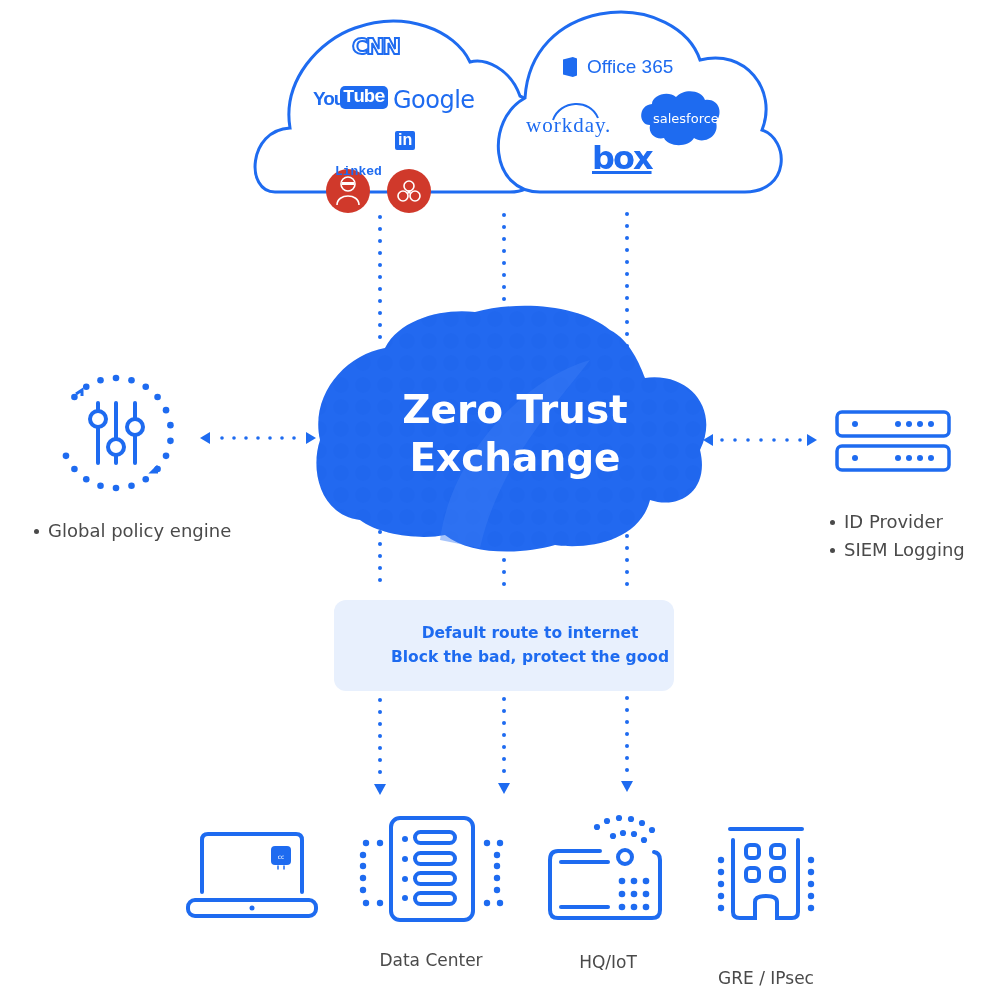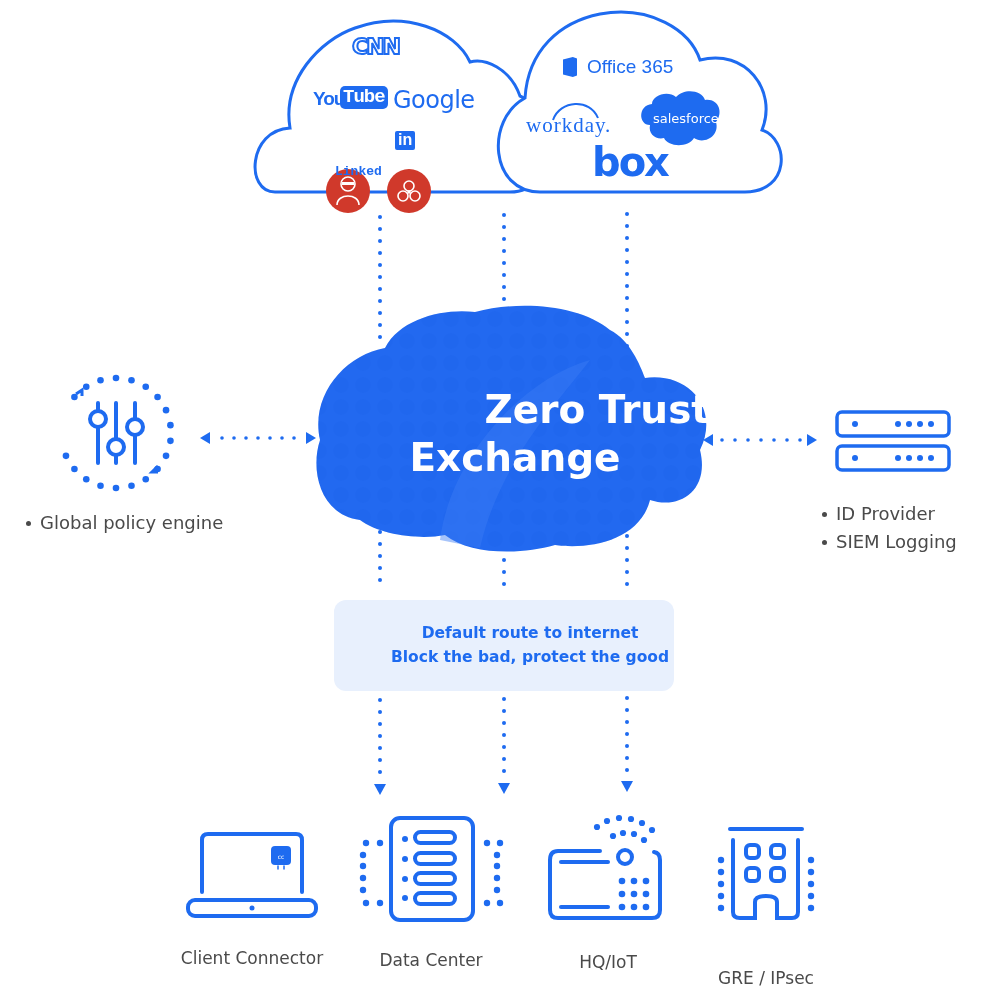--- a/index.html
+++ b/index.html
@@ -9,28 +9,28 @@
   .logo { position: absolute; color: #1e6bf0; font-family: "DejaVu Sans", sans-serif; font-weight: bold; white-space: nowrap; line-height: 1; }
   .cnn { left: 352px; top: 36px; font-size: 22px; letter-spacing: -2px; color: #fff; -webkit-text-stroke: 2px #1e6bf0; font-family: "DejaVu Sans", sans-serif; }
   .yt-you { left: 313px; top: 89px; font-size: 19px; font-family: "Liberation Sans", sans-serif; font-stretch: condensed; letter-spacing: -1px; }
   .yt-tube { left: 340px; top: 86px; font-size: 19px; background: #1e6bf0; color: #fff; padding: 2px 3px; border-radius: 5px; font-family: Liberation Mono, monospace; letter-spacing: -1px; }
   .google { left: 393px; top: 88px; font-size: 24px; font-weight: normal; font-family: "DejaVu Sans", sans-serif; letter-spacing: -0.5px; }
   .linked { left: 335px; top: 133px; font-size: 13px; font-family: Liberation Mono, monospace; margin-top: 32px; }
   .linked-in { left: 395px; top: 131px; font-size: 16px; background: #1e6bf0; color: #fff; padding: 1px 3px 2px; border-radius: 2px; font-family: "Liberation Sans", sans-serif; }
   .office-icon { left: 563px; top: 57px; width: 14px; height: 20px; background: #1e6bf0; clip-path: polygon(0 12%, 70% 0, 100% 8%, 100% 92%, 70% 100%, 0 88%); }
   .office { left: 587px; top: 57px; font-size: 19px; font-weight: normal; font-family: "Liberation Sans", sans-serif; text-align: center; }
   .workday { left: 526px; top: 115px; font-size: 21px; font-weight: normal; letter-spacing: 1px; font-family: Liberation Serif, serif; }
-  .box { left: 592px; top: 142px; font-size: 40px; letter-spacing: -2px; font-family: "DejaVu Sans", sans-serif; }
+  .box { left: 592px; top: 142px; font-size: 32px; letter-spacing: -2px; font-family: "DejaVu Sans", sans-serif; text-decoration: underline; }
   .sf-text { left: 653px; top: 112px; font-size: 13px; color: #fff; font-weight: normal; font-family: "DejaVu Sans", sans-serif; }
 
   .title { position: absolute; left: 320px; width: 390px; text-align: center; color: #fff; font-weight: bold; font-family: "DejaVu Sans", sans-serif; font-size: 39px; line-height: 48px; }
-  .title.l1 { top: 386px; text-align: right; }
+  .title.l1 { top: 386px; }
   .title.l2 { top: 434px; }
 
-  .bullet-list { position: absolute; margin: 0; padding: 0; list-style: none; color: #4a4a4a; font-size: 18px; line-height: 28px; font-family: "DejaVu Sans", sans-serif; }
+  .bullet-list { position: absolute; margin: 8px; padding: 0; list-style: none; color: #4a4a4a; font-size: 18px; line-height: 28px; font-family: "DejaVu Sans", sans-serif; }
   .bullet-list li { position: relative; padding-left: 16px; white-space: nowrap; }
   .bullet-list li::before { content: ""; position: absolute; left: 2px; top: 12px; width: 5px; height: 5px; border-radius: 50%; background: #4a4a4a; }
   .left-list { left: 24px; top: 509px; }
   .right-list { left: 820px; top: 500px; }
 
   .callout { position: absolute; left: 334px; top: 600px; width: 340px; height: 91px; background: #e8f0fd; border-radius: 12px; }
   .callout-text { position: absolute; left: 0; width: 392px; text-align: center; color: #1e6bf0; font-weight: bold; font-size: 15.5px; line-height: 24px; font-family: "DejaVu Sans", sans-serif; }
   .callout-text.t1 { top: 621px; left: 334px; }
   .callout-text.t2 { top: 645px; left: 334px; }
 
@@ -362,17 +362,16 @@
 <ul class="bullet-list right-list">
   <li>ID Provider</li>
   <li>SIEM Logging</li>
 </ul>
 
 <div class="callout"></div>
 <div class="callout-text t1">Default route to internet</div>
 <div class="callout-text t2">Block the bad, protect the good</div>
 
 <div class="dest-label" style="left:168px; top:945px; width:168px;">
-  <div>Client Connector</div>
 </div>
 <div class="dest-label" style="left:356px; top:947px; width:150px;">Data Center</div>
 <div class="dest-label" style="left:538px; top:949px; width:140px;">HQ/IoT</div>
 <div class="dest-label" style="left:696px; top:950px; width:140px;margin-top:15px;">GRE / IPsec</div>
 
 </body></html>

